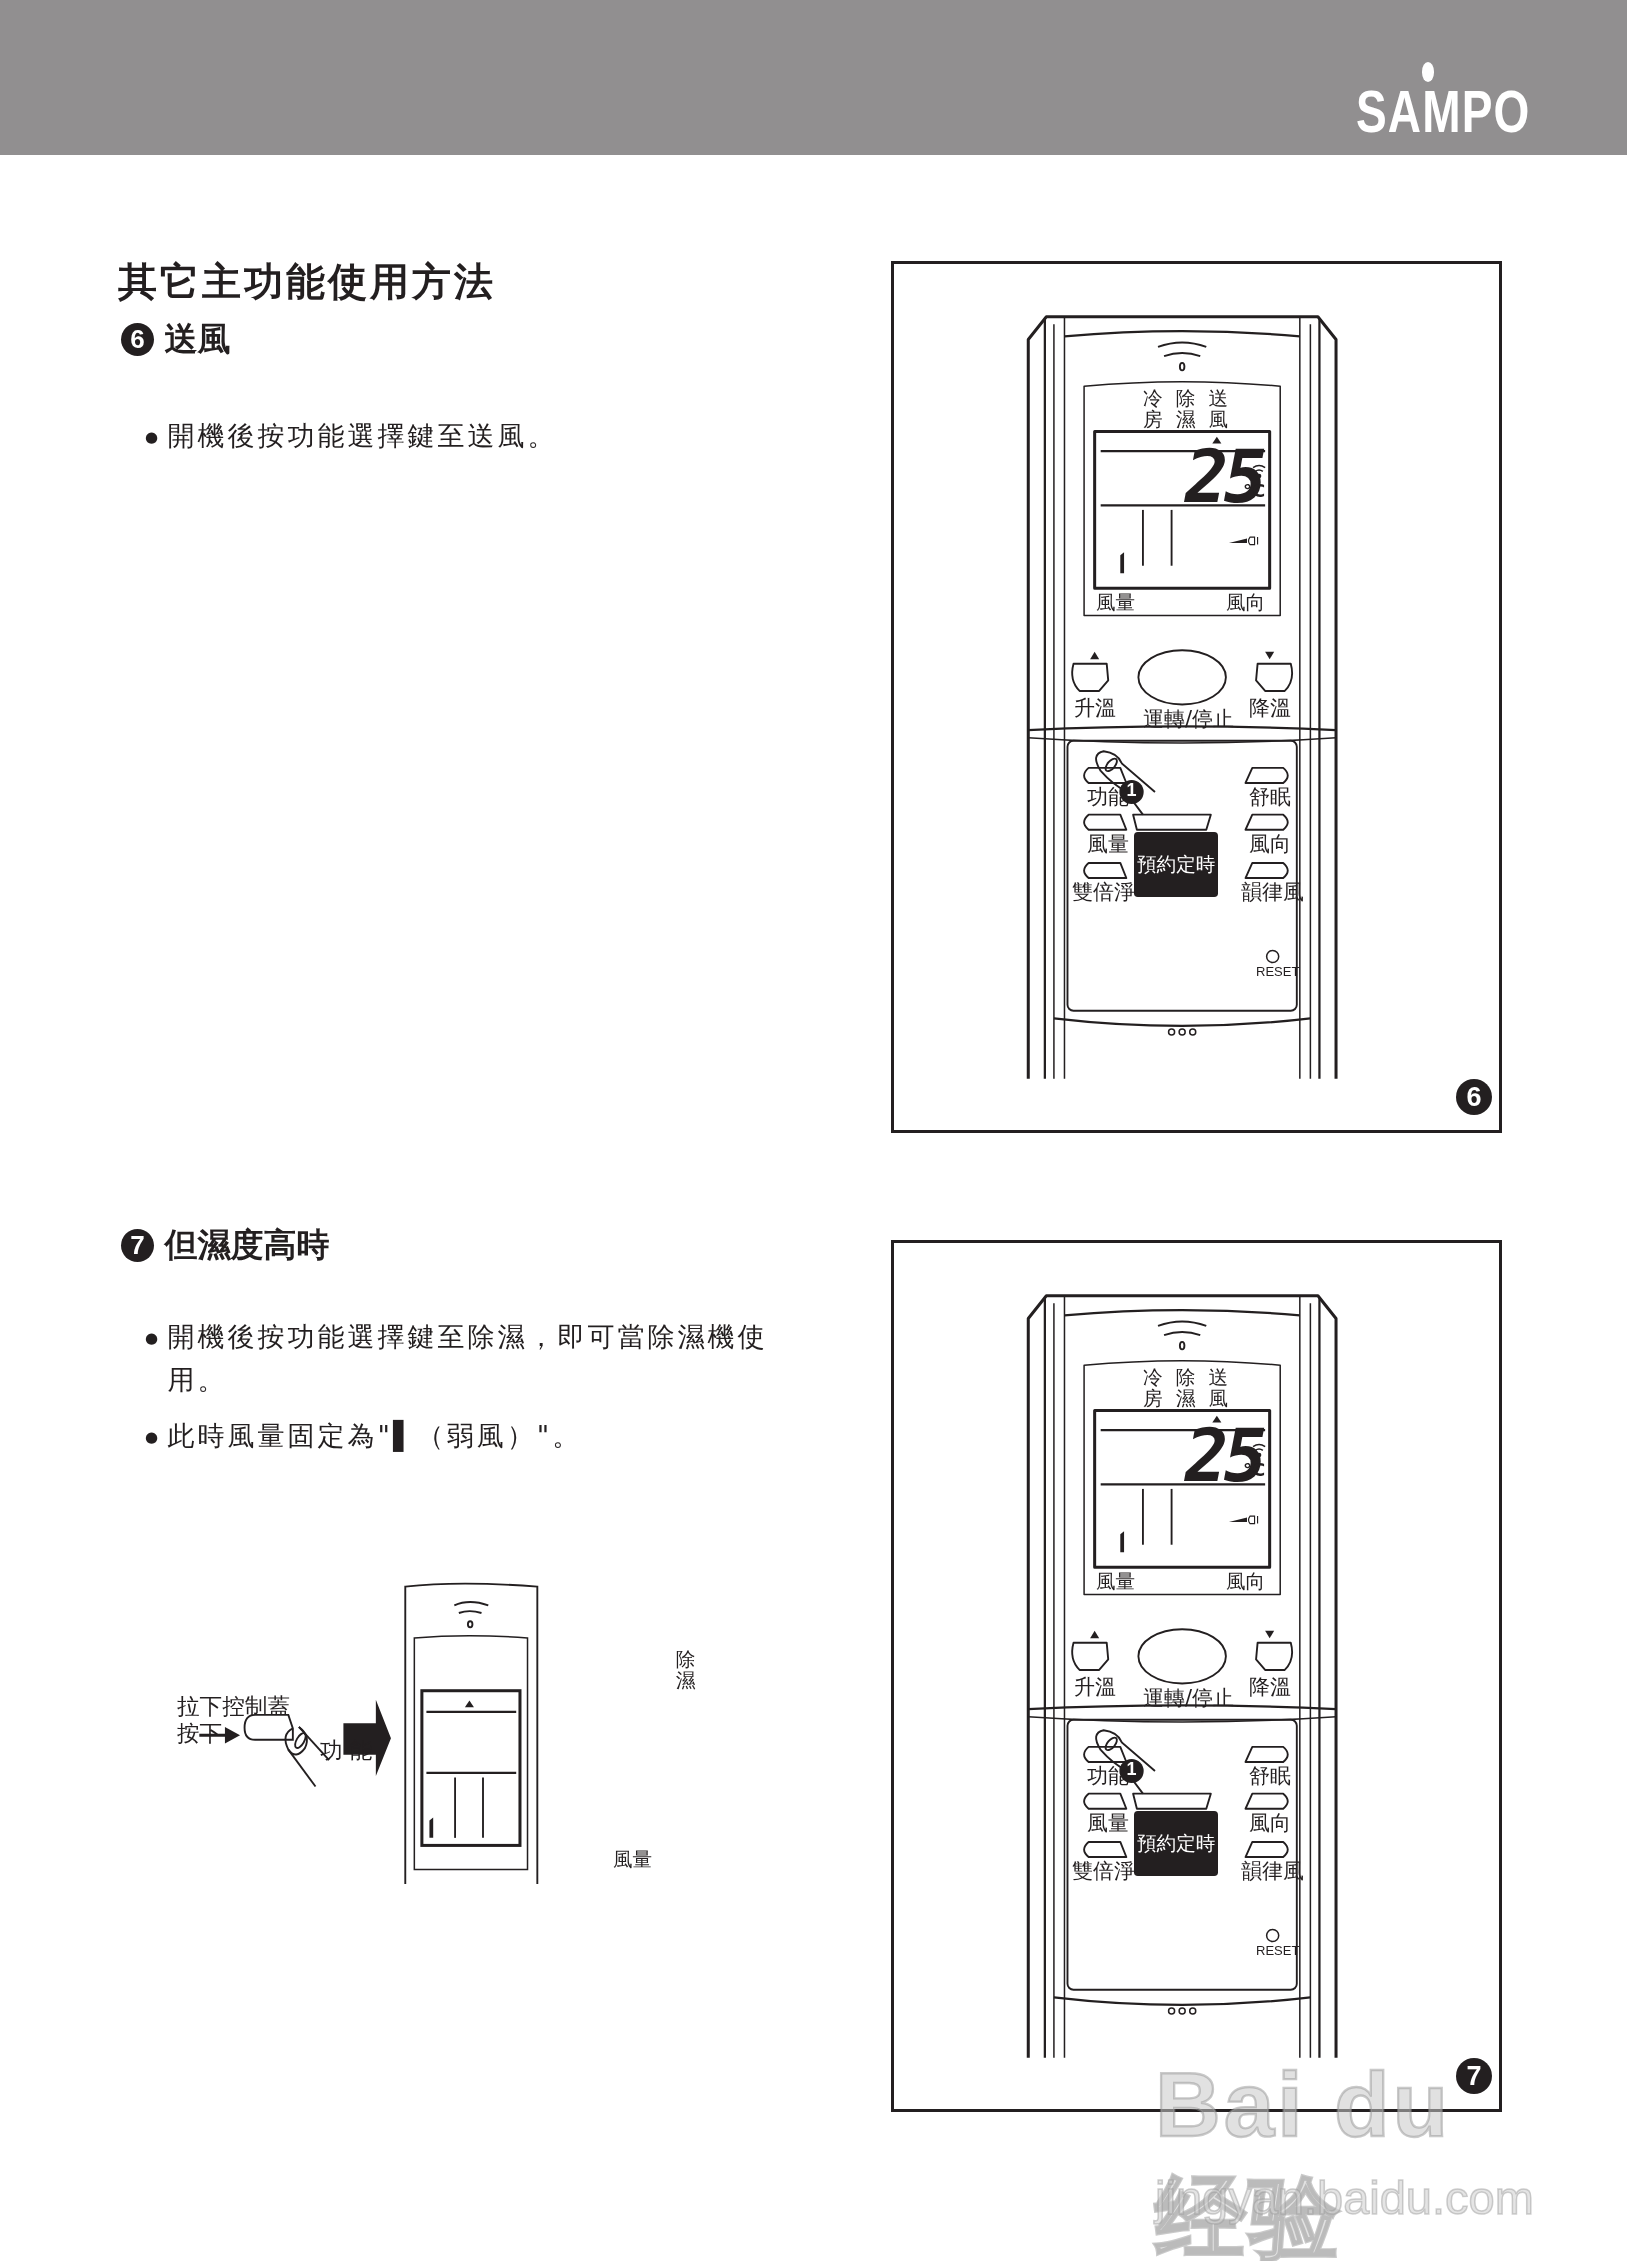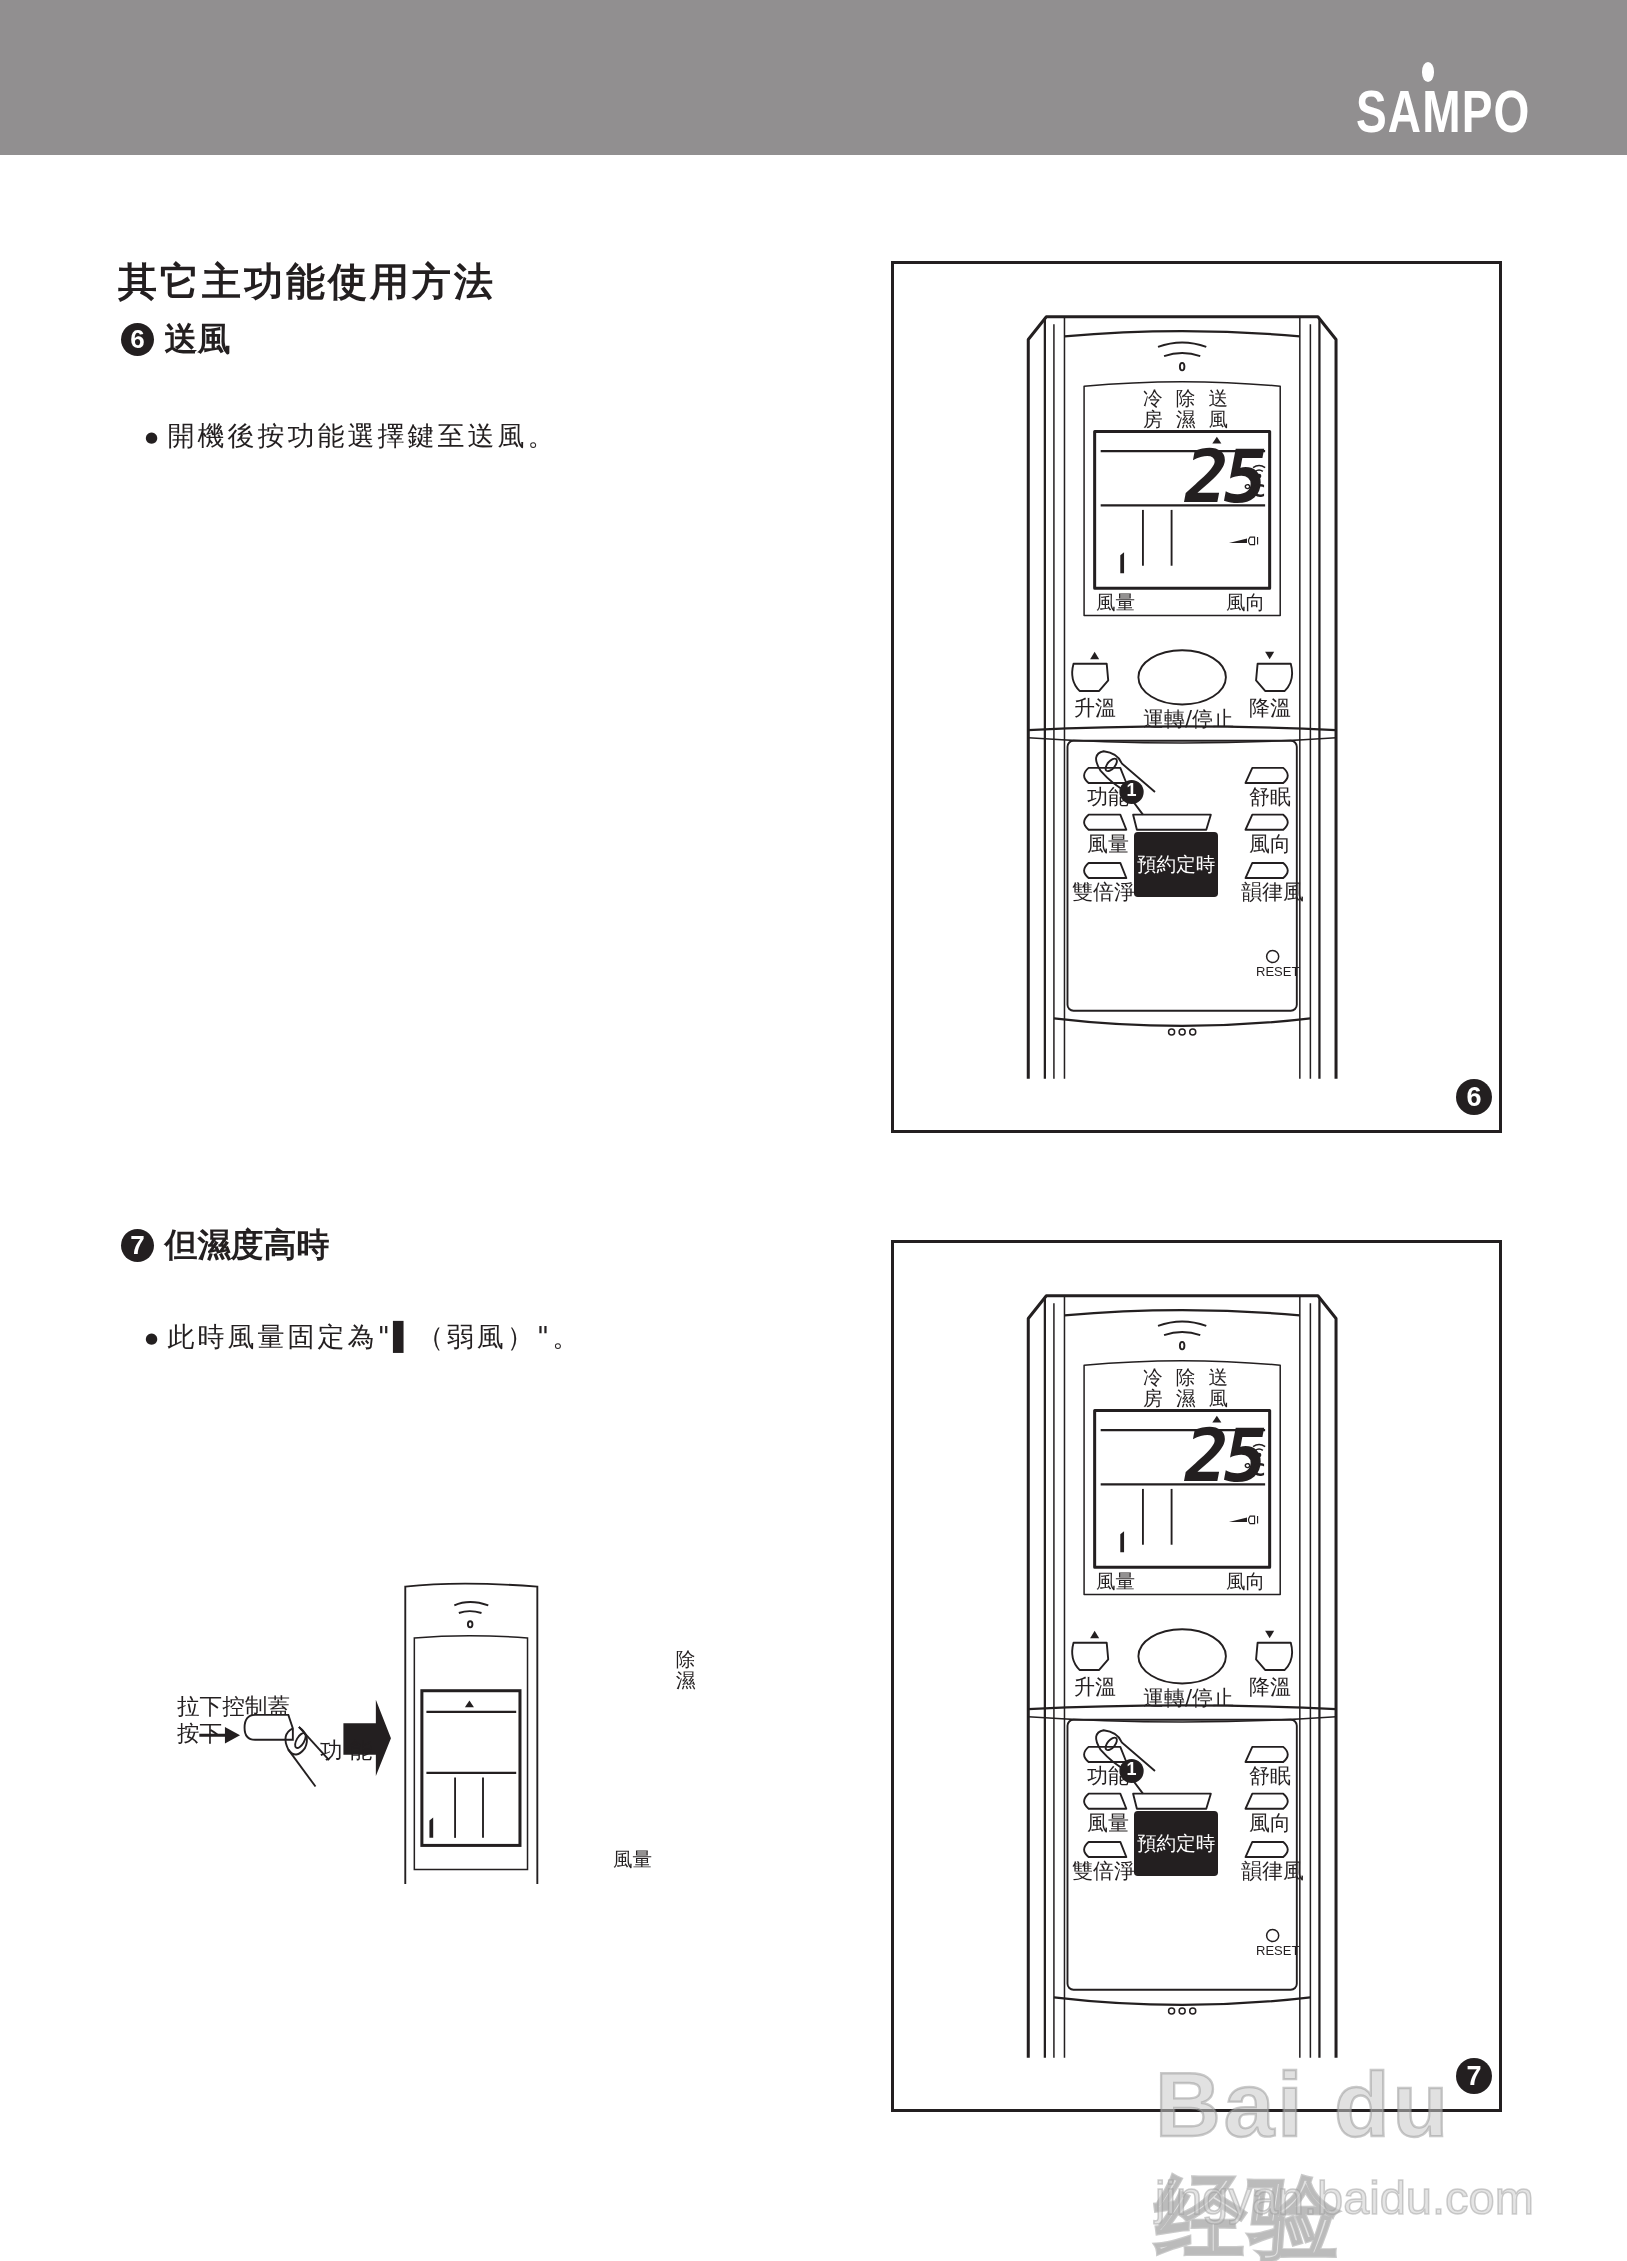--- a/index.html
+++ b/index.html
@@ -54,20 +54,21 @@
 </div>
 <div class="bullets" style="top:400px; width:679px;">
   <p>開機後按功能選擇鍵至送風。</p>
 </div>
 
 <div class="sec-head" style="left:121px; top:1223px;">
   <span class="num-badge">7</span>
   <span>但濕度高時</span>
 </div>
 <div class="bullets" style="top:1301px; width:702px;">
+  <p>開機後按功能選擇鍵至除濕，即可當除濕機使用。</p>
   <p>此時風量固定為"▌（弱風）"。</p>
 </div>
 
 <div class="demo-label" style="left:177px; top:1693px;">
   <div>拉下控制蓋</div>
   <div>按下</div>
 </div>
 <svg style="position:absolute; left:151px; top:1570px;" width="664" height="332" viewBox="0 0 880 440">
 
   <g>

